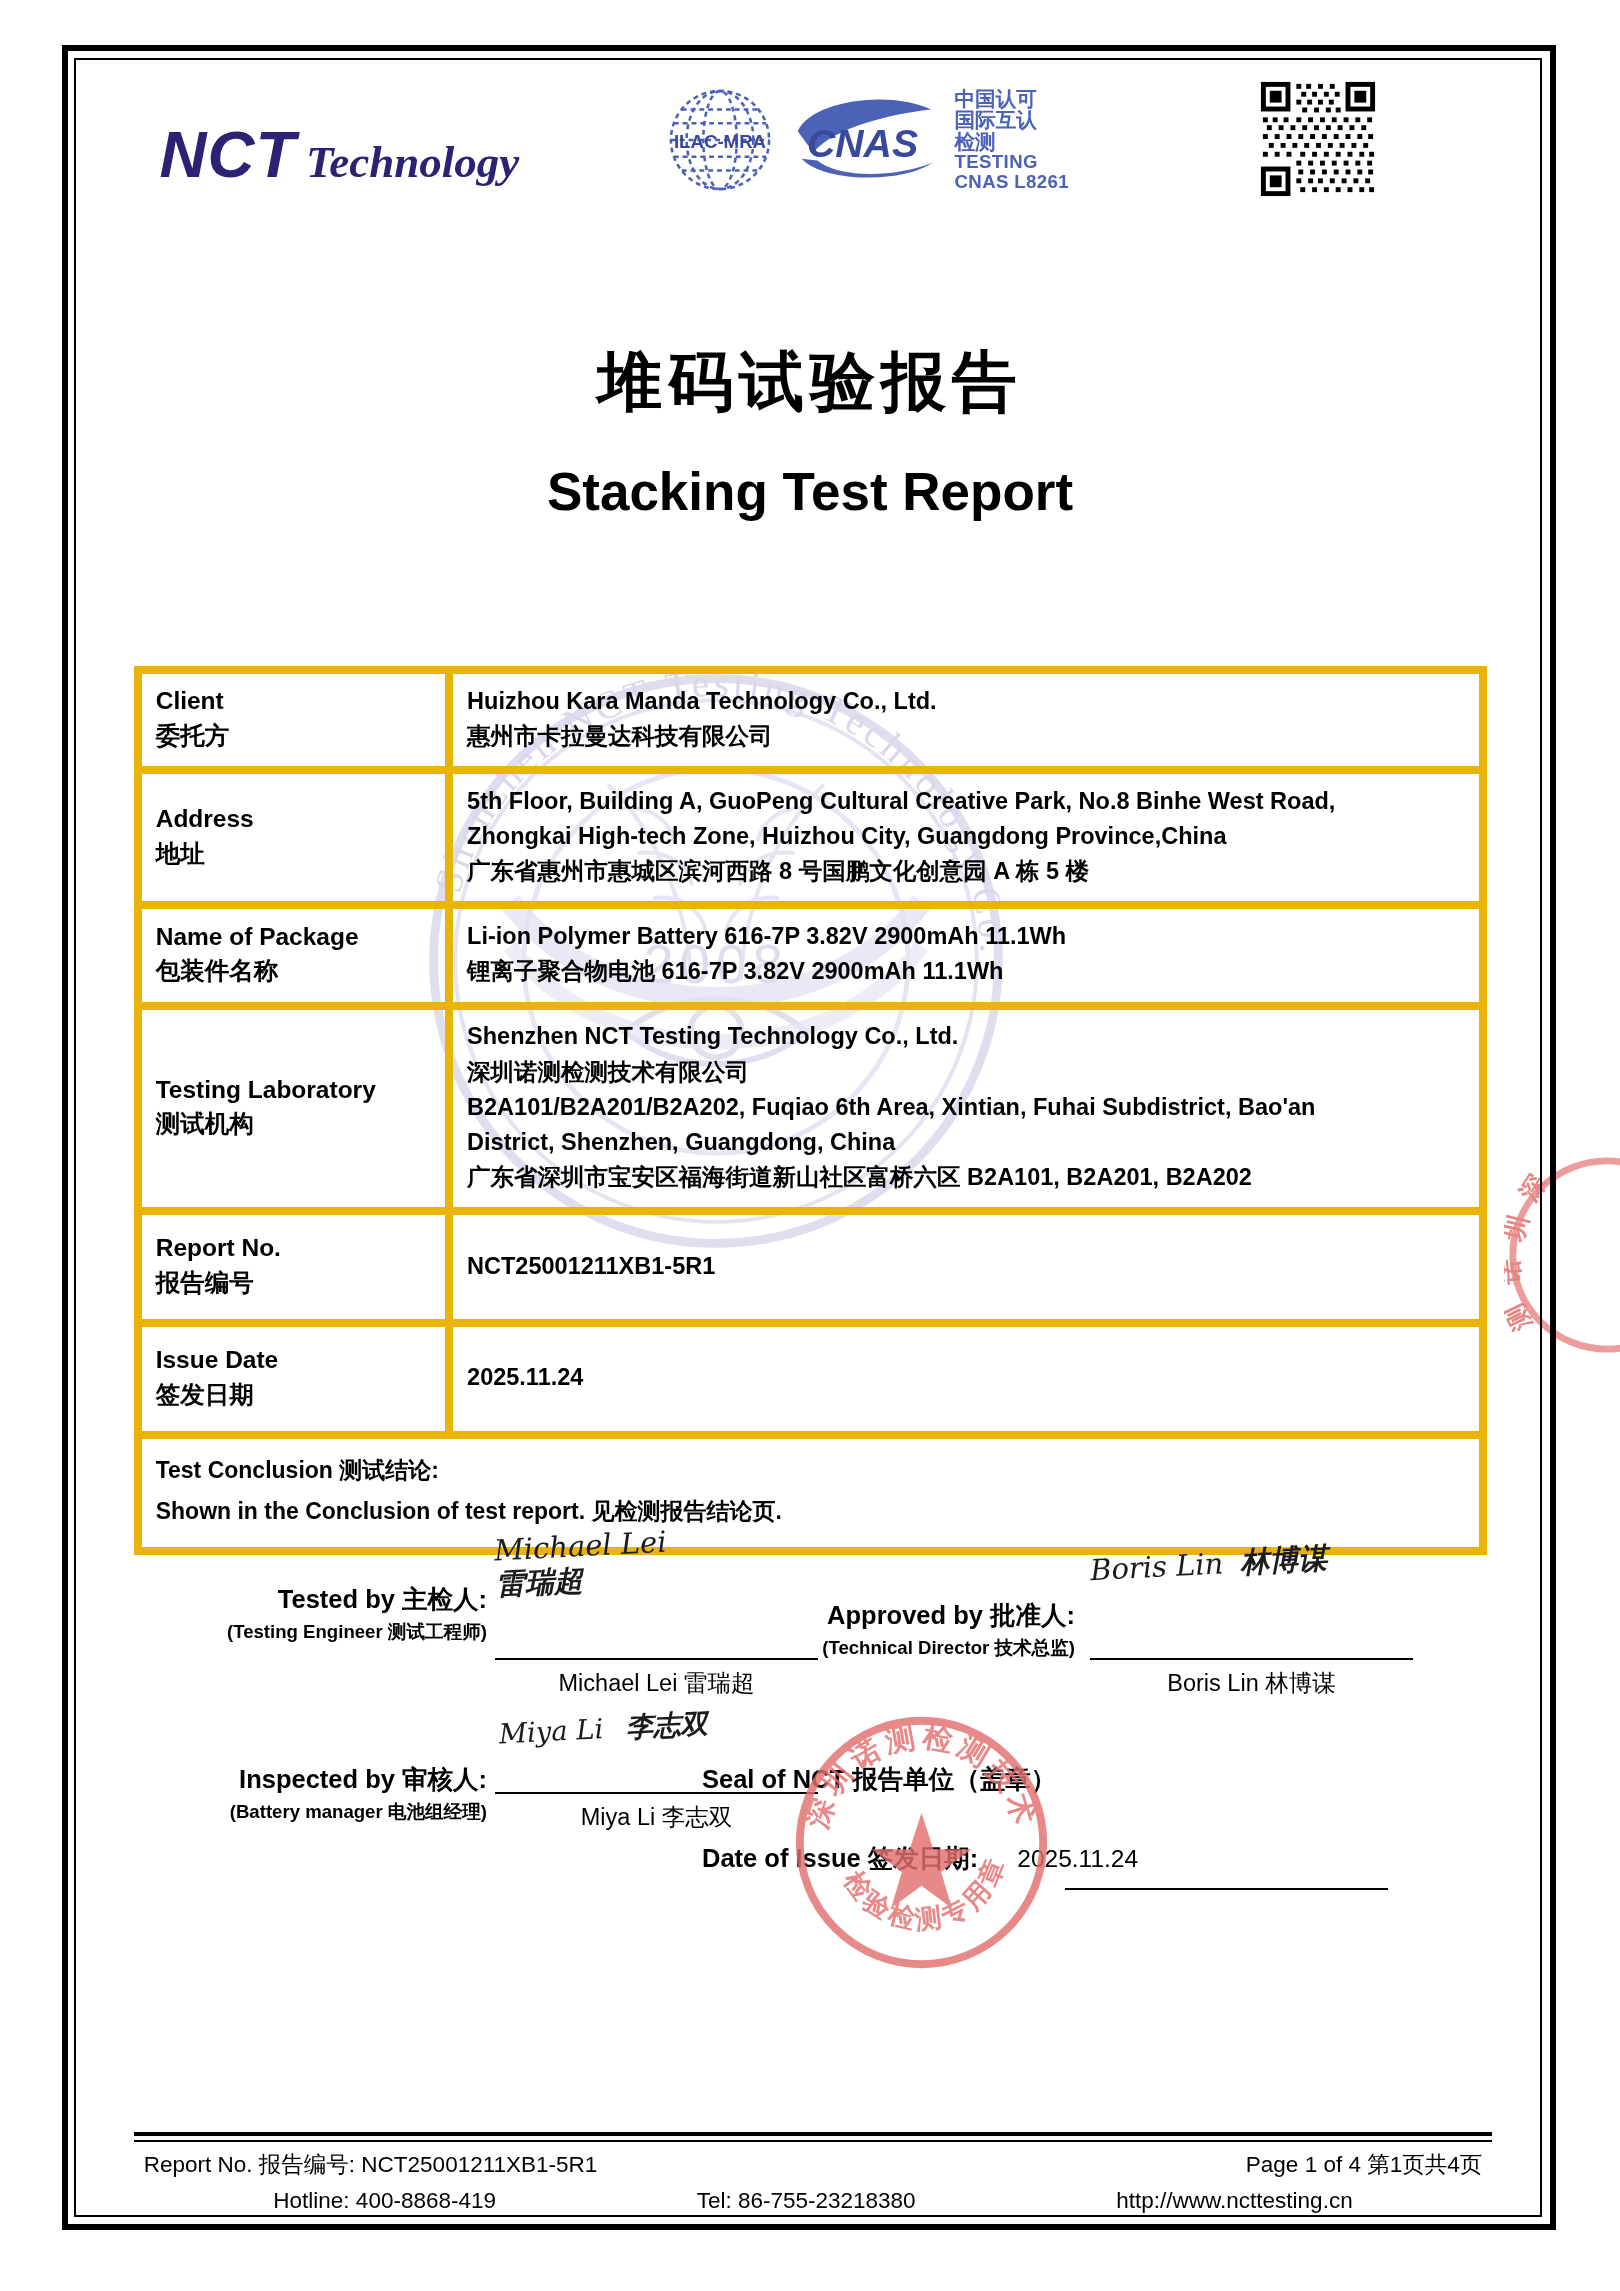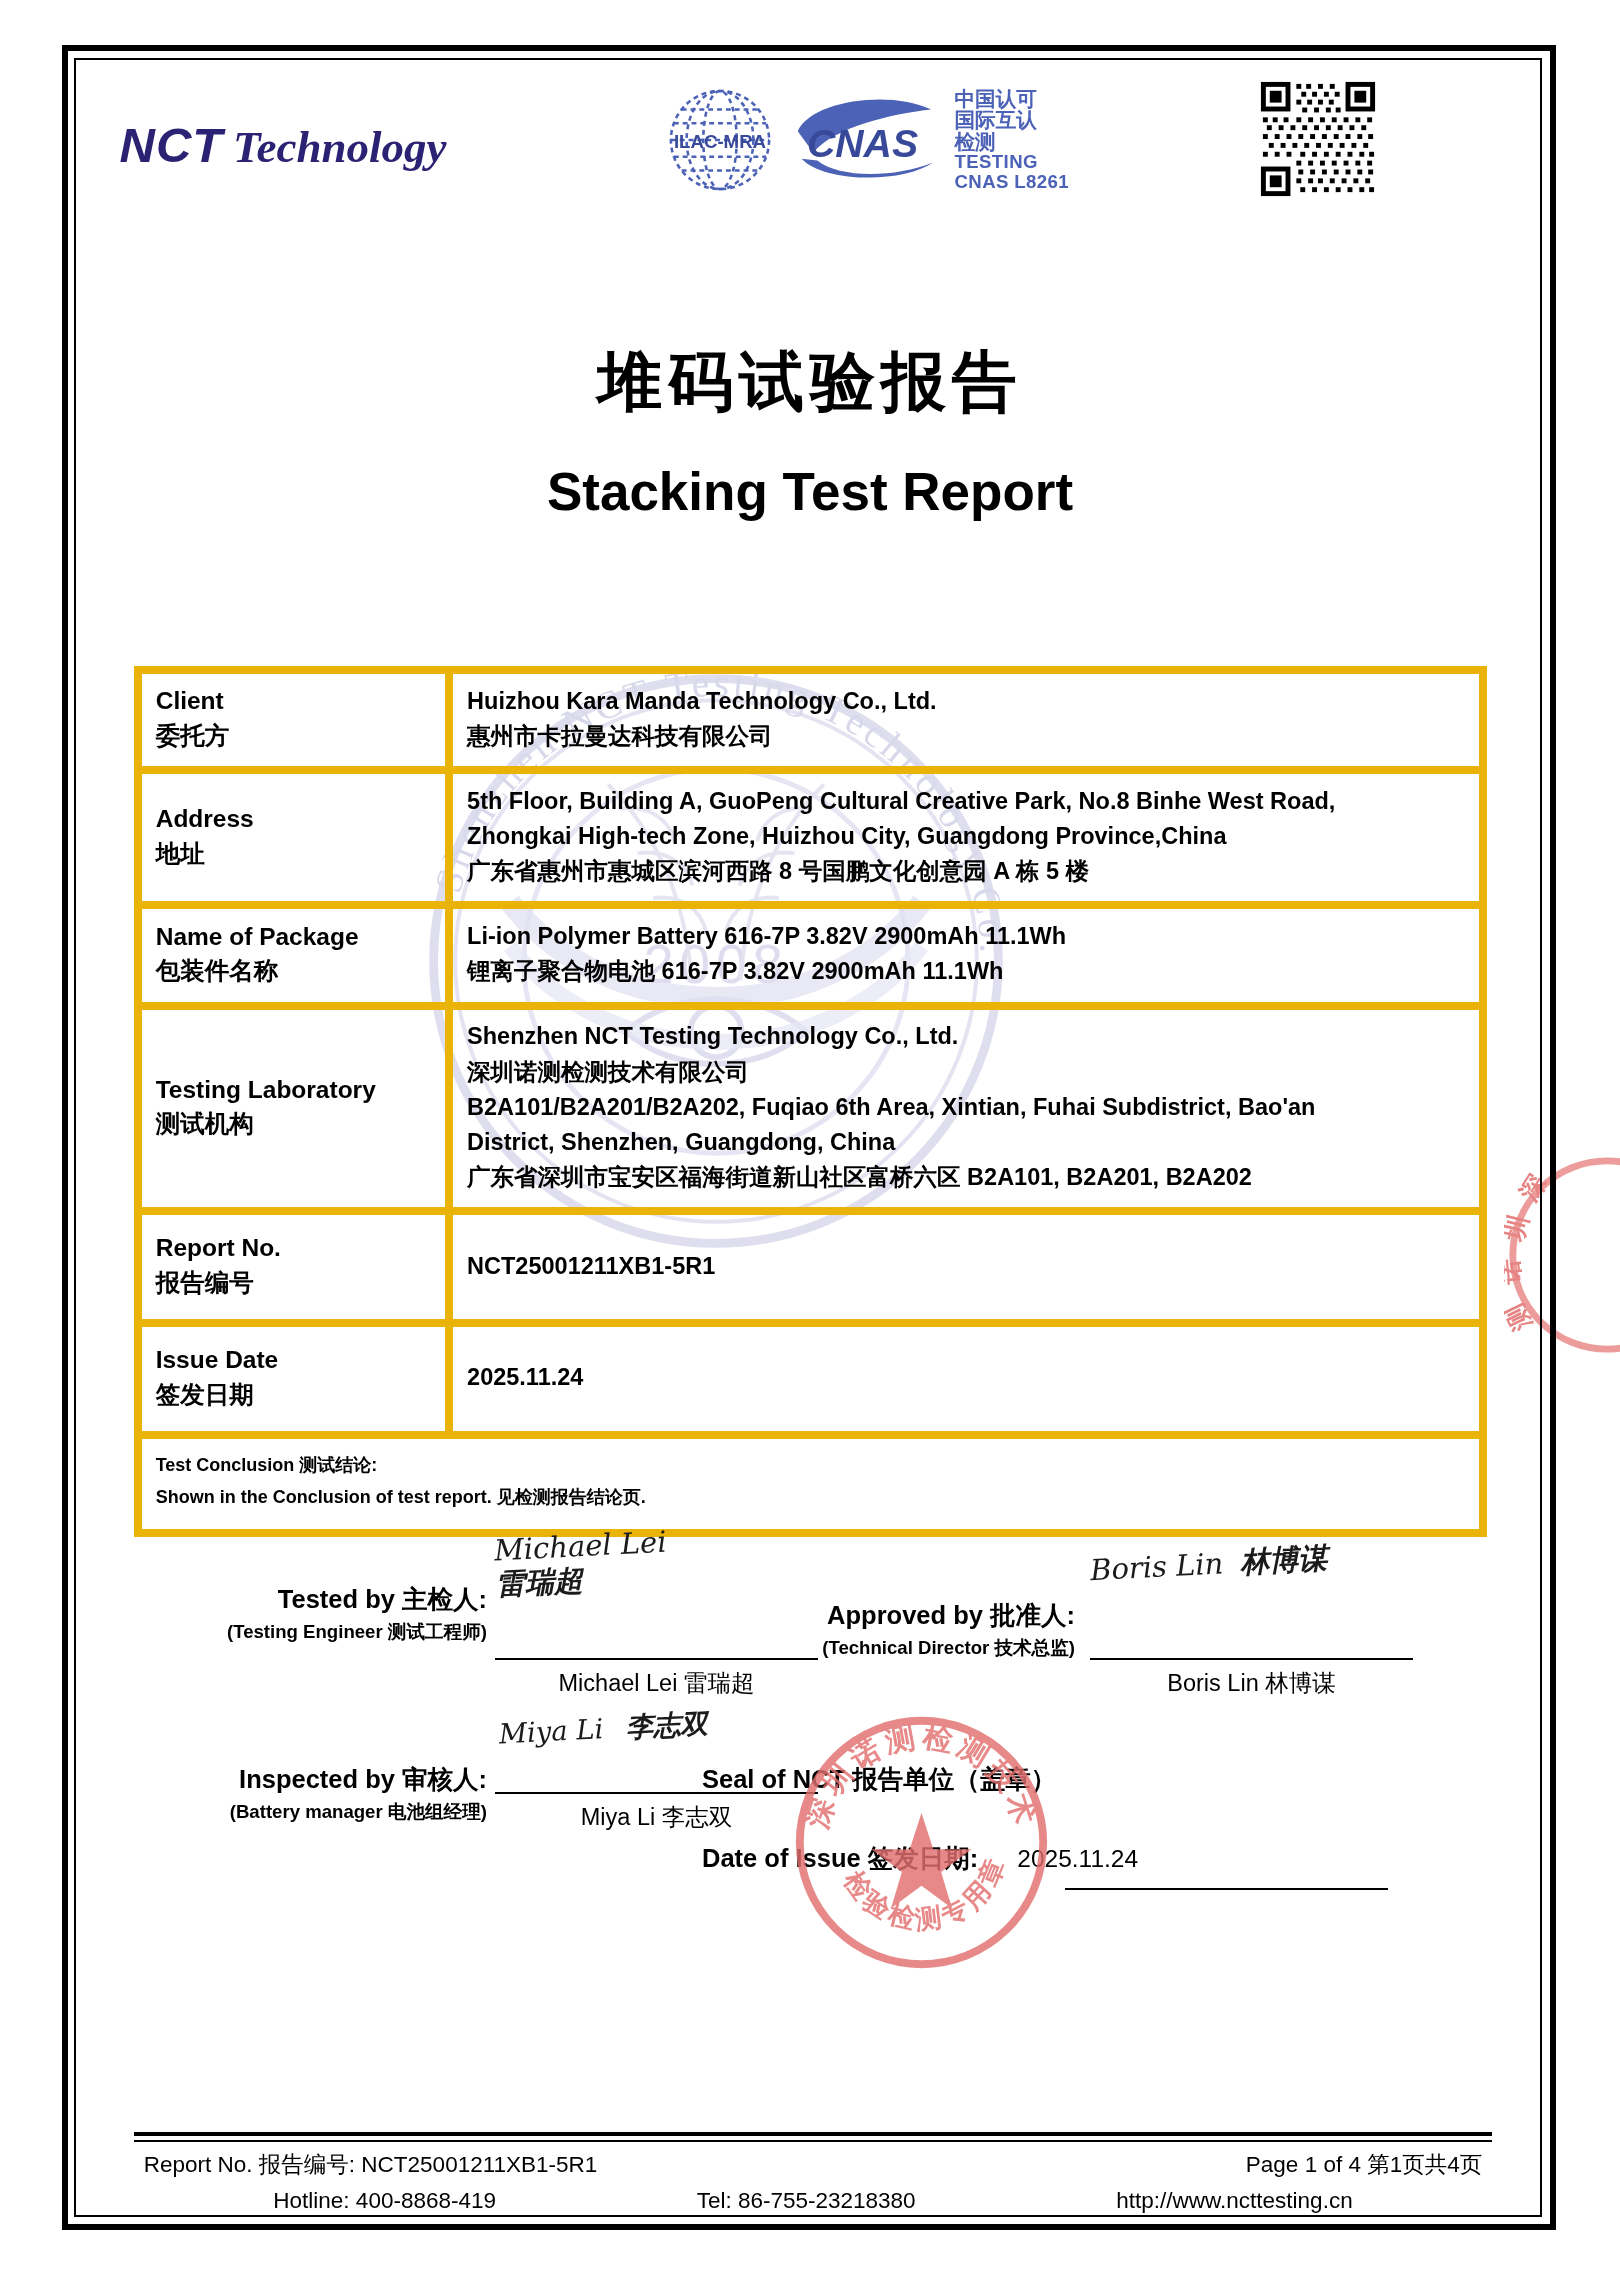--- a/index.html
+++ b/index.html
@@ -58,24 +58,25 @@
   }
   .logo {
     position: absolute;
     left: 21.6px; top: 39px;
     font-family: "Liberation Serif", serif;
     font-style: italic;
     color: #2b2273;
     white-space: nowrap;
   }
   .logo .nct {
-    font-size: 49px;
+    font-size: 65px;
     font-weight: bold;
     letter-spacing: 1px;
     font-family: "Liberation Sans", sans-serif;
+    margin-left: 40px;
   }
   .logo .tech {
     font-size: 45px;
     font-weight: bold;
     font-family: "Liberation Serif", serif;
     margin-left: 9.8px;
   }
   .certs {
     position: absolute;
     left: 568px; top: 0px;
@@ -145,21 +146,21 @@
     font-size: 24.5px;
     line-height: 1.42;
   }
   .info-table td.value {
     font-size: 23.5px;
     line-height: 1.5;
     font-weight: bold;
   }
   .info-table td.value .ln { display: block; white-space: nowrap; }
   .conclusion-cell {
-    font-size: 18px;
+    font-size: 23px;
     font-weight: bold;
     line-height: 1.75;
     padding: 11.8px 13.7px 15.7px 13.7px !important;
   }
 
   
   .sig-area {
     position: absolute;
     left: 134px; top: 1519px;
     width: 1362px; height: 412px;

